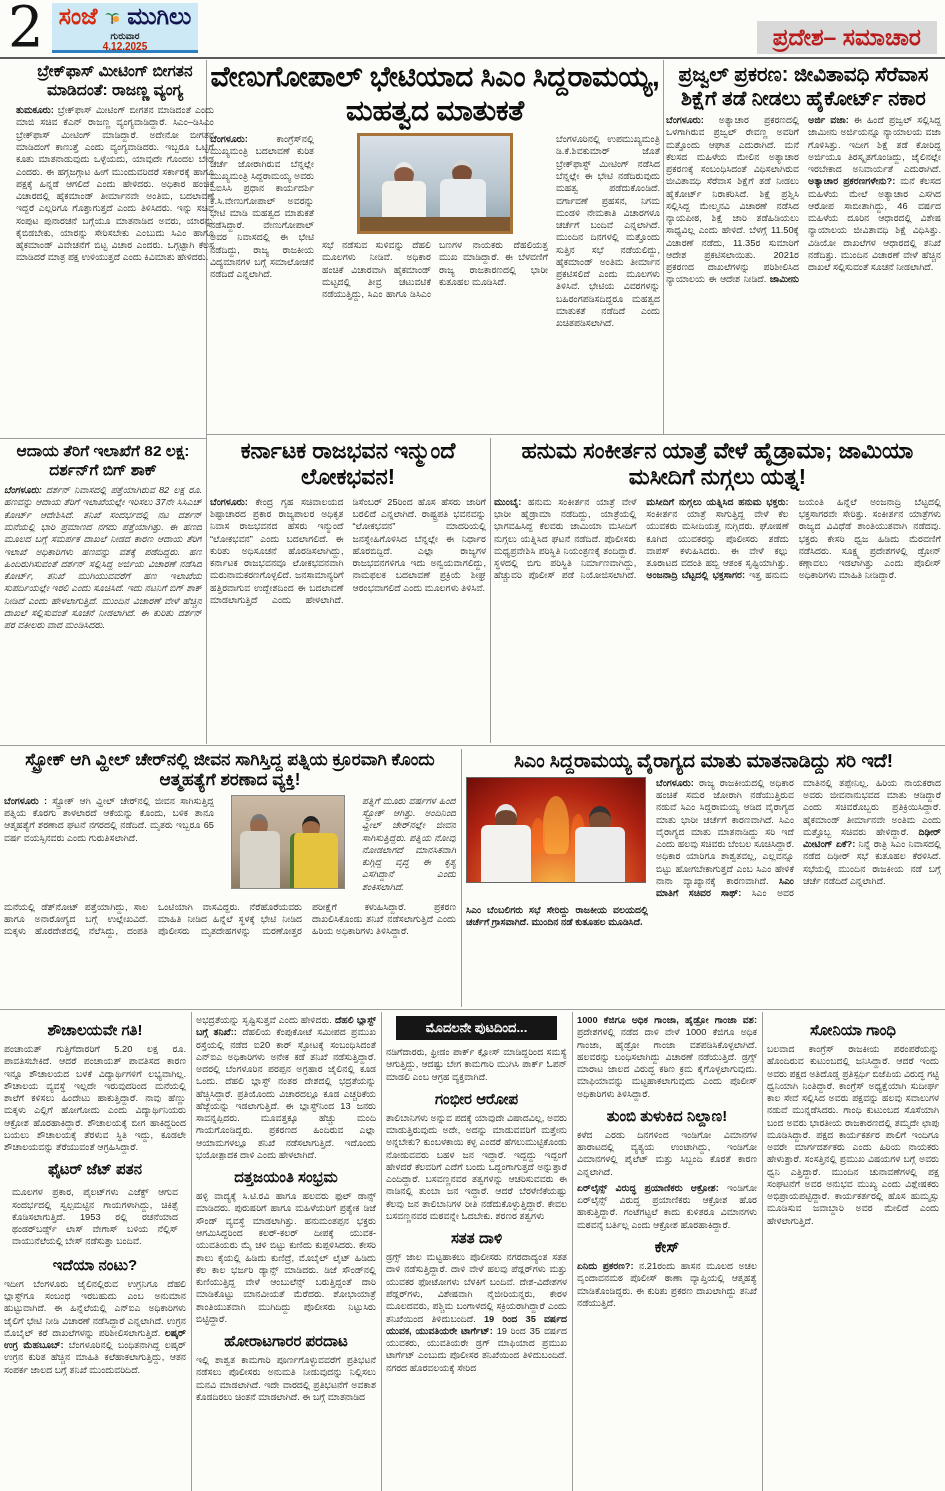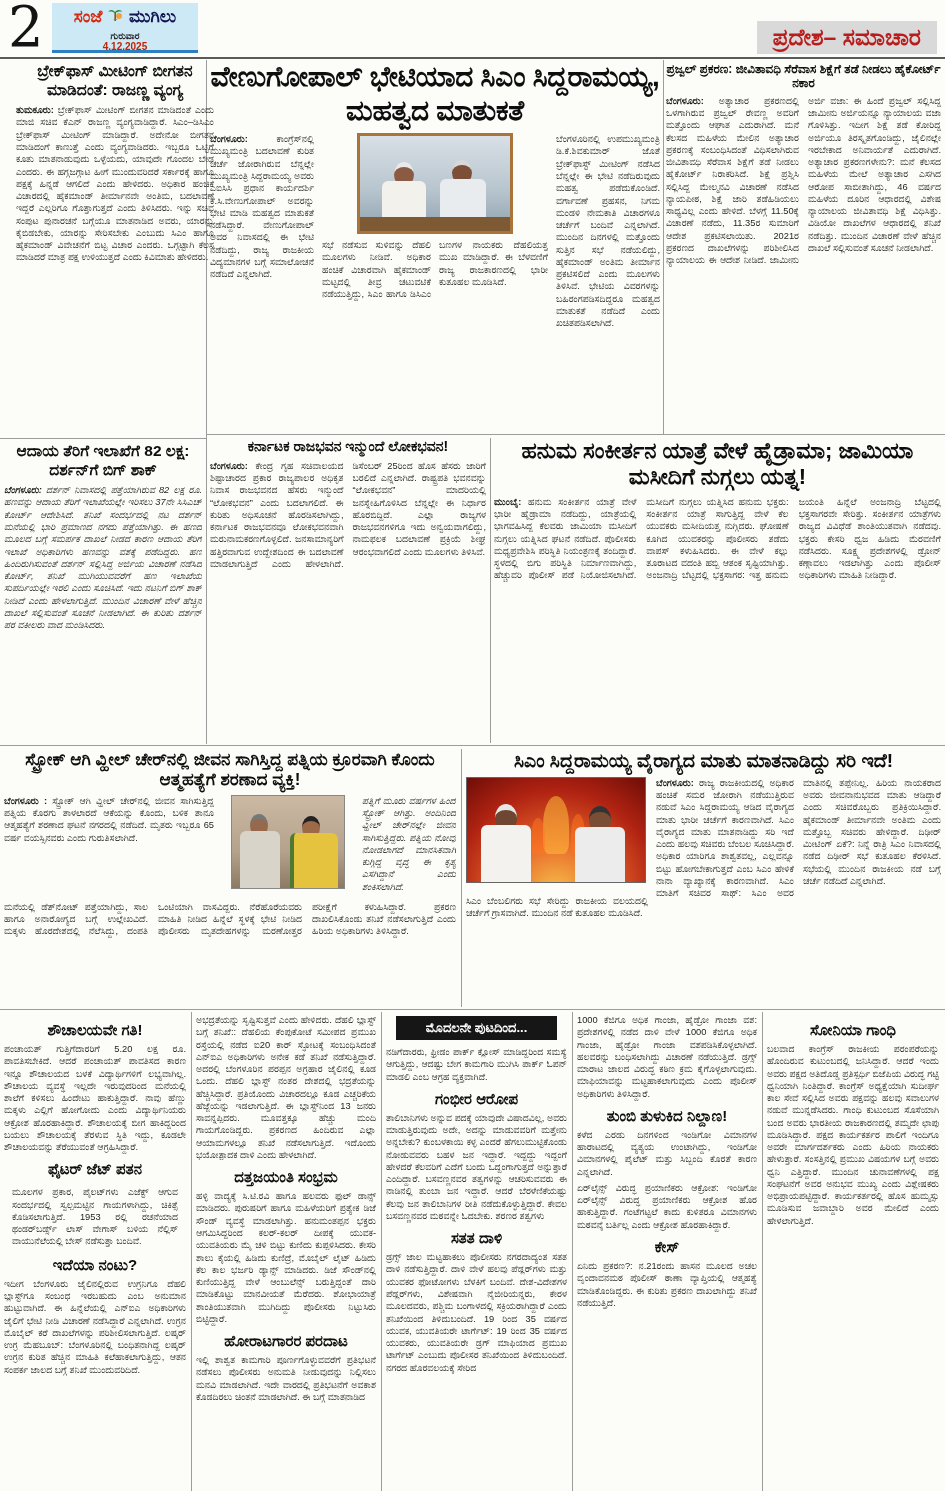--- a/index.html
+++ b/index.html
@@ -2,52 +2,52 @@
 <html><head>
 <meta charset="utf-8">
 <style>
   html,body{margin:0;padding:0;background:#e8e8e4;}
   #page{position:relative;width:945px;height:1491px;background:#fcfcf8;margin:0 auto;
         font-family:"Liberation Sans",sans-serif;color:#1c1c1c;overflow:hidden;}
   .abs{position:absolute;}
   
   .pageno{left:8px;top:-6px;font-family:"DejaVu Serif",serif;font-size:56px;color:#141414;}
   .logo-box{left:52px;top:3px;width:146px;height:50px;background:#cde9f6;border-bottom:3px solid #2d7fc1;text-align:center;box-sizing:border-box;}
-  .brand{font-size:17px;font-weight:bold;line-height:22px;margin-top:2px;white-space:nowrap;}
+  .brand{font-size:23px;font-weight:bold;line-height:22px;margin-top:2px;white-space:nowrap;}
   .brand-first{color:#d42a10;} .brand-second{color:#13134f;}
   .palm{display:inline-block;vertical-align:middle;margin:0 1px 4px;}
   .day{font-size:9px;font-weight:bold;color:#222;line-height:10px;}
   .date{font-size:10px;font-weight:bold;color:#c42200;line-height:12px;}
   .section-label{right:8px;top:21px;background:#d9d9d9;padding:3px 16px;font-size:23px;font-weight:bold;color:#b91c1c;}
   .header-rule{left:0;top:57px;width:945px;height:2px;background:#5a5a5a;}
   
   .vr{position:absolute;width:1px;background:#9c9c9c;}
   .hr{position:absolute;height:1px;background:#9c9c9c;}
   
   .bt{font-size:9.3px;line-height:1.32;text-align:justify;color:#1e1e1e;}
   .dl{font-weight:bold;}
-  .b{font-weight:normal;}
+  .b{font-weight:bold;}
   .hl{font-weight:800;text-align:center;color:#0e0e0e;line-height:1.2;}
   .subhead{font-size:15px;font-weight:800;text-align:center;margin:7px 0 4px;color:#0e0e0e;}
   .clip{overflow:hidden;}
   
   .artA{left:16px;top:62px;width:198px;height:372px;}
   .artA .hl{font-size:15.5px;}
   .artB{left:210px;top:60px;width:450px;height:374px;}
   .artB .hl{font-size:28px;letter-spacing:-.3px;}
   .bcontent{display:flex;gap:8px;margin-top:6px;height:278px;overflow:hidden;}
   .bcolA{width:104px;} .bmid{width:226px;} .bcolD{flex:1;}
   .bmidtext{column-count:2;column-gap:8px;margin-top:5px;height:166px;overflow:hidden;}
   .artC{left:666px;top:62px;width:275px;height:372px;}
-  .artC .hl{font-size:12px;}
+  .artC .hl{font-size:20px;}
   .ccols{column-count:2;column-gap:9px;margin-top:4px;height:322px;overflow:hidden;}
   .artD{left:4px;top:442px;width:198px;height:298px;}
   .artD .hl{font-size:15.5px;}
   .artE{left:210px;top:438px;width:276px;height:304px;}
-  .artE .hl{font-size:14px;}
+  .artE .hl{font-size:22px;}
   .ecols{column-count:2;column-gap:9px;margin-top:5px;height:234px;overflow:hidden;}
   .artF{left:494px;top:438px;width:447px;height:304px;}
   .artF .hl{font-size:22px;}
   .fcols{column-count:3;column-gap:10px;margin-top:5px;height:234px;overflow:hidden;}
   .artG{left:4px;top:750px;width:452px;height:256px;}
   .artG .hl{font-size:17px;}
   .gtop{display:flex;gap:16px;margin-top:4px;height:102px;overflow:hidden;}
   .gc1{width:210px;} .gphoto-wrap{width:116px;} .gc3{flex:1;font-style:italic;}
   .grest{column-count:3;column-gap:10px;margin-top:4px;height:96px;overflow:hidden;}
   .artH{left:466px;top:750px;width:475px;height:256px;}
@@ -222,21 +222,21 @@
       <div class="hleft">
         <div class="photo3">
           <div class="flame fl1"></div>
           <div class="flame fl2"></div>
           <div class="flame fl3"></div>
           <div class="ph-head p3h1"></div>
           <div class="ph-body p3b1"></div>
           <div class="ph-head p3h2"></div>
           <div class="ph-body p3b2"></div>
         </div>
-        <p class="bt" style="margin:12px 0 0;">ಸಿಎಂ ಬೆಂಬಲಿಗರು ಸಭೆ ಸೇರಿದ್ದು ರಾಜಕೀಯ ವಲಯದಲ್ಲಿ ಚರ್ಚೆಗೆ ಗ್ರಾಸವಾಗಿದೆ. ಮುಂದಿನ ನಡೆ ಕುತೂಹಲ ಮೂಡಿಸಿದೆ.</p>
+        <p class="bt" style="margin:21px 0 0;font-weight:bold;">ಸಿಎಂ ಬೆಂಬಲಿಗರು ಸಭೆ ಸೇರಿದ್ದು ರಾಜಕೀಯ ವಲಯದಲ್ಲಿ ಚರ್ಚೆಗೆ ಗ್ರಾಸವಾಗಿದೆ. ಮುಂದಿನ ನಡೆ ಕುತೂಹಲ ಮೂಡಿಸಿದೆ.</p>
       </div>
       <div class="hright bt">
         <span class="dl">ಬೆಂಗಳೂರು: </span>
         <span>ರಾಜ್ಯ ರಾಜಕೀಯದಲ್ಲಿ ಅಧಿಕಾರ ಹಂಚಿಕೆ ಸಮರ ಜೋರಾಗಿ ನಡೆಯುತ್ತಿರುವ ನಡುವೆ ಸಿಎಂ ಸಿದ್ದರಾಮಯ್ಯ ಆಡಿದ ವೈರಾಗ್ಯದ ಮಾತು ಭಾರೀ ಚರ್ಚೆಗೆ ಕಾರಣವಾಗಿದೆ. ಸಿಎಂ ವೈರಾಗ್ಯದ ಮಾತು ಮಾತನಾಡಿದ್ದು ಸರಿ ಇದೆ ಎಂದು ಹಲವು ಸಚಿವರು ಬೆಂಬಲ ಸೂಚಿಸಿದ್ದಾರೆ. ಅಧಿಕಾರ ಯಾರಿಗೂ ಶಾಶ್ವತವಲ್ಲ, ಎಲ್ಲವನ್ನೂ ಬಿಟ್ಟು ಹೋಗಬೇಕಾಗುತ್ತದೆ ಎಂಬ ಸಿಎಂ ಹೇಳಿಕೆ ನಾನಾ ವ್ಯಾಖ್ಯಾನಕ್ಕೆ ಕಾರಣವಾಗಿದೆ.</span>
         <span class="b">ಸಿಎಂ ಮಾತಿಗೆ ಸಚಿವರ ಸಾಥ್: </span>
         <span>ಸಿಎಂ ಅವರ ಮಾತಿನಲ್ಲಿ ತಪ್ಪೇನಿಲ್ಲ. ಹಿರಿಯ ನಾಯಕರಾದ ಅವರು ಜೀವನಾನುಭವದ ಮಾತು ಆಡಿದ್ದಾರೆ ಎಂದು ಸಚಿವರೊಬ್ಬರು ಪ್ರತಿಕ್ರಿಯಿಸಿದ್ದಾರೆ. ಹೈಕಮಾಂಡ್ ತೀರ್ಮಾನವೇ ಅಂತಿಮ ಎಂದು ಮತ್ತೊಬ್ಬ ಸಚಿವರು ಹೇಳಿದ್ದಾರೆ.</span>
         <span class="b">ದಿಢೀರ್ ಮೀಟಿಂಗ್ ಏಕೆ?: </span>
         <span>ನಿನ್ನೆ ರಾತ್ರಿ ಸಿಎಂ ನಿವಾಸದಲ್ಲಿ ನಡೆದ ದಿಢೀರ್ ಸಭೆ ಕುತೂಹಲ ಕೆರಳಿಸಿದೆ. ಸಭೆಯಲ್ಲಿ ಮುಂದಿನ ರಾಜಕೀಯ ನಡೆ ಬಗ್ಗೆ ಚರ್ಚೆ ನಡೆದಿದೆ ಎನ್ನಲಾಗಿದೆ.</span>
       </div>
     </div>

